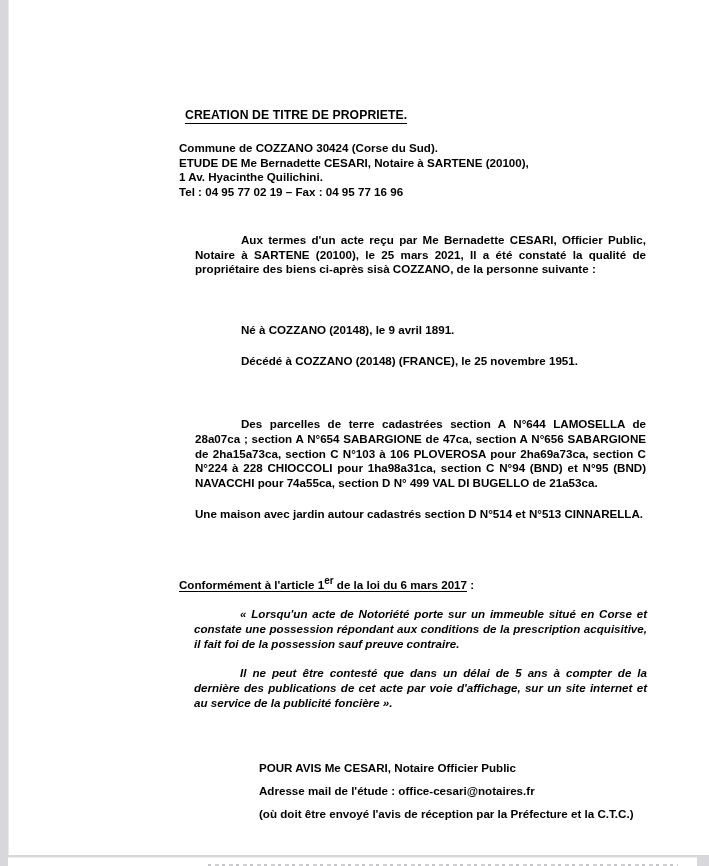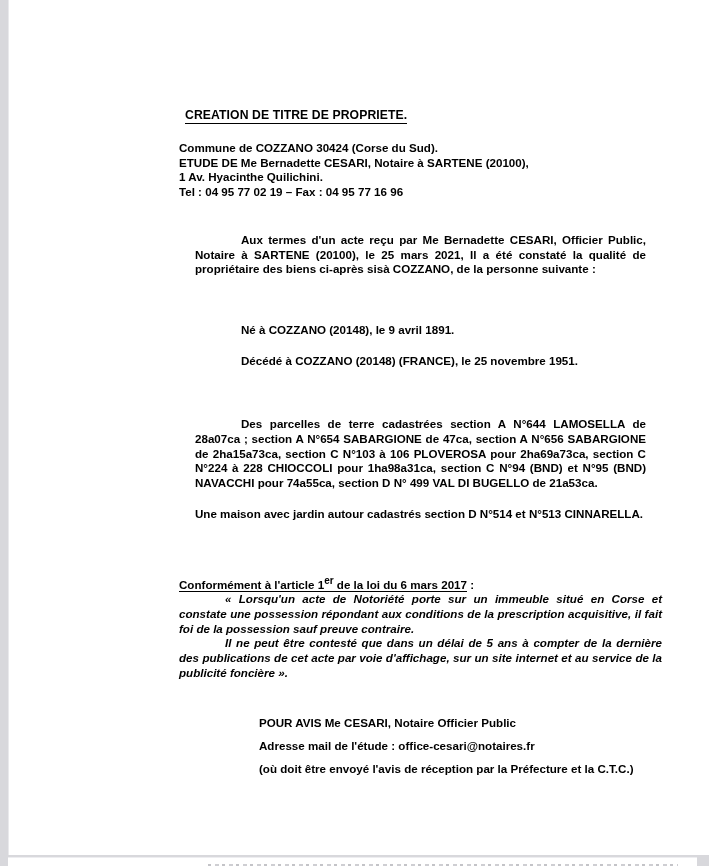--- a/index.html
+++ b/index.html
@@ -120,21 +120,21 @@
   }
   .sup {
     font-size: 10px;
     vertical-align: super;
     line-height: 0;
   }
 
   .quote {
     font-weight: bold;
     font-style: italic;
-    margin: 0;
+    margin: 15px;
     text-align: justify;
     text-justify: inter-word;
   }
   .quote.indent { text-indent: 46px; }
 
   .sig {
     font-weight: bold;
     margin: 8px;
     padding-left: 72px;
     text-align: justify;

